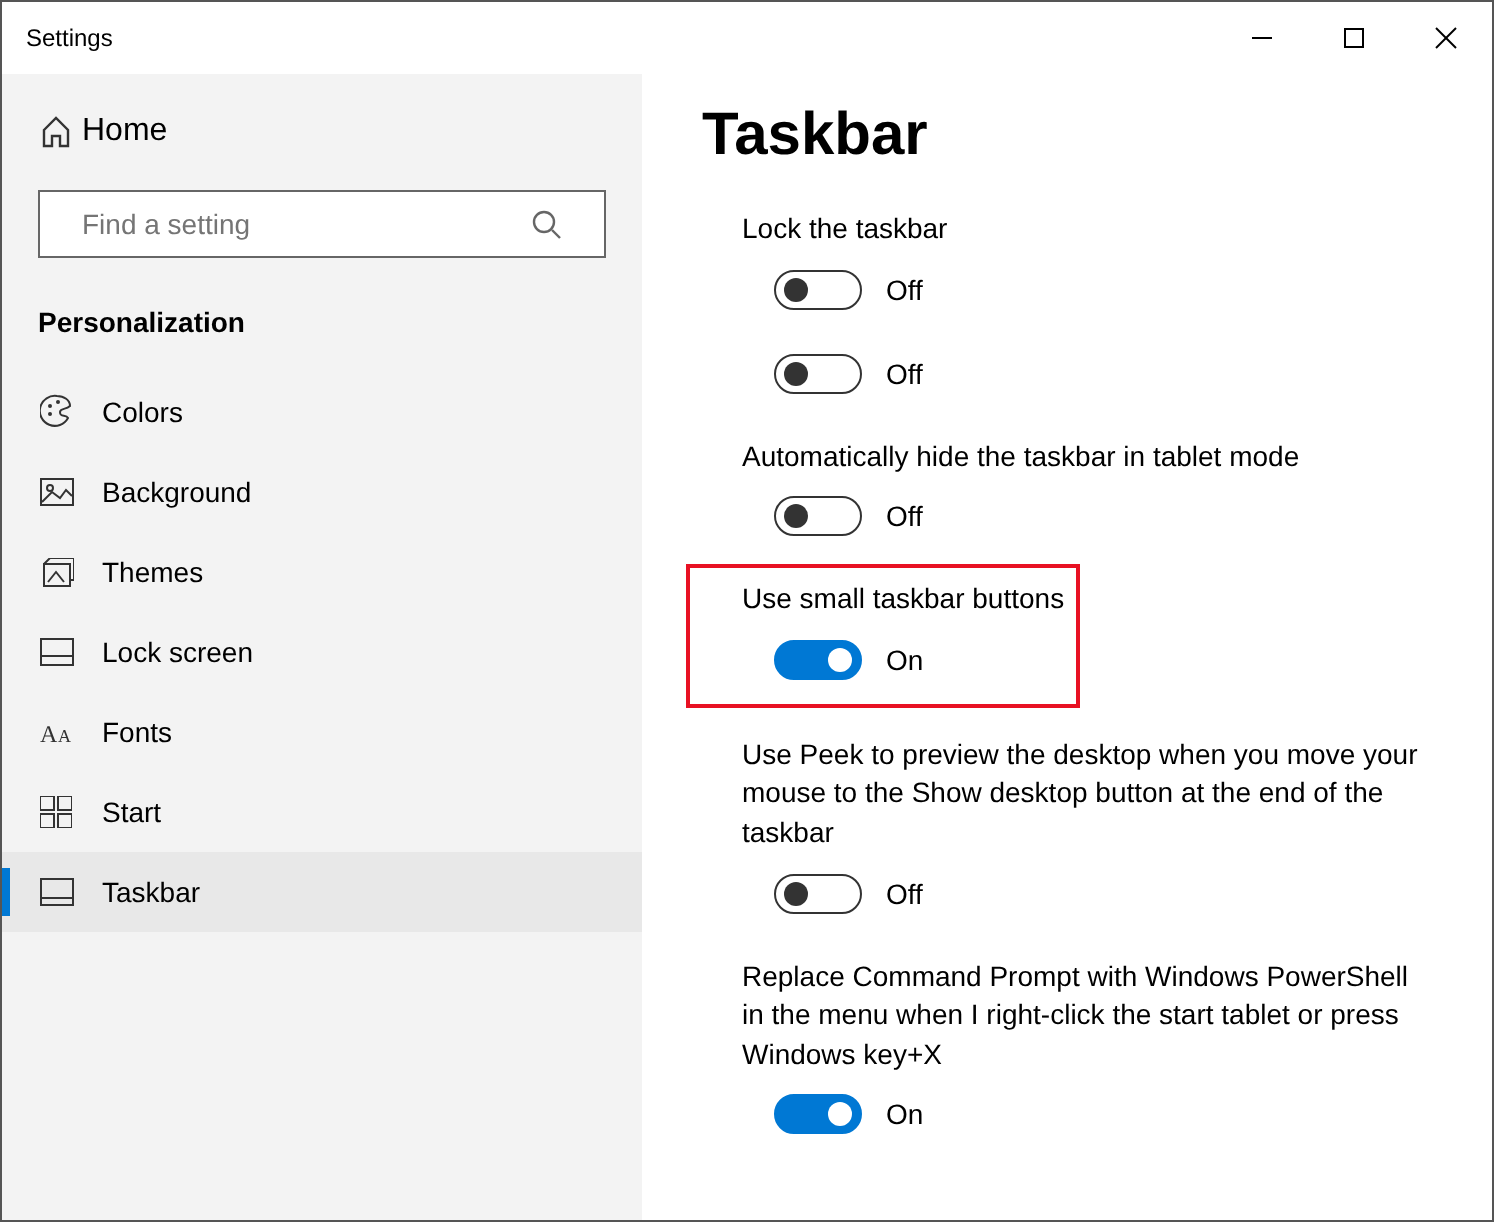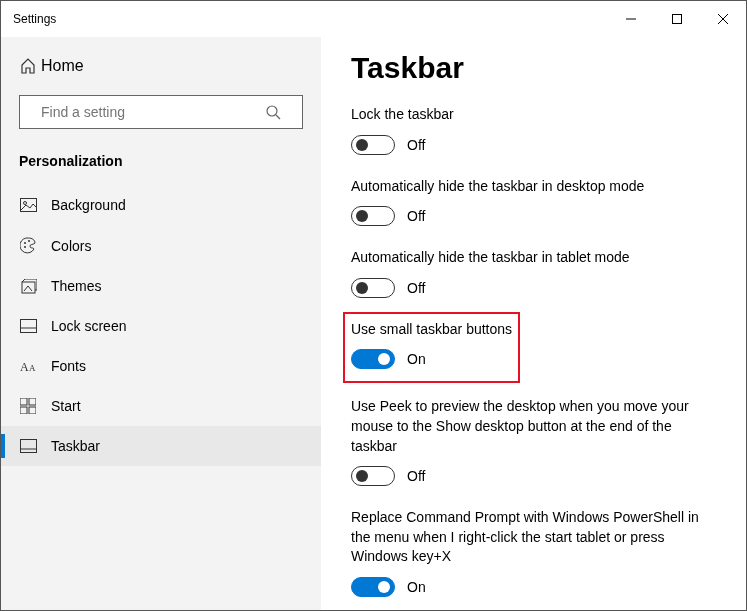--- a/index.html
+++ b/index.html
@@ -17,22 +17,22 @@
     .search-box input { flex: 1; border: none; outline: none; font-size: 14px; color: #666; background: transparent; }
     .section-label { font-weight: 600; font-size: 14px; padding: 14px 18px 16px 18px; }
     .nav { display: flex; flex-direction: column; }
     .nav-item { display: flex; align-items: center; padding: 12px 18px 12px 18px; gap: 14px; cursor: pointer; position: relative; font-size: 14px; }
     .nav-item .icon { width: 18px; display: flex; justify-content: center; }
     .nav-item.selected::before { content: ''; position: absolute; left: 0; top: 8px; bottom: 8px; width: 4px; background: #0078d4; }
     .nav-item.selected { background: #e8e8e8; }
     .content { flex: 1; padding: 14px 30px 0 30px; overflow: hidden; }
     .page-title { font-size: 30px; font-weight: 600; margin-bottom: 20px; }
     .setting { margin-bottom: 22px; }
-    .setting-label { font-size: 14px; margin-bottom: 10px; line-height: 1.4; max-width: 360px; }
-    .setting-row { display: flex; align-items: center; gap: 12px; }
+    .setting-label { font-size: 14px; margin-bottom: 10px; line-height: 1.4; max-width: 360px; margin-left: 20px; }
+    .setting-row { display: flex; align-items: center; gap: 12px; margin-left: 36px; }
     .toggle { width: 44px; height: 20px; border-radius: 10px; border: 1px solid #333; position: relative; background: #fff; cursor: pointer; }
     .toggle .knob { width: 12px; height: 12px; border-radius: 50%; background: #333; position: absolute; top: 3px; left: 4px; }
     .toggle.on { background: #0078d4; border-color: #0078d4; }
     .toggle.on .knob { background: #fff; left: auto; right: 4px; }
     .toggle-label { font-size: 14px; }
     .highlight-box { border: 2px solid #e81123; padding: 6px 6px 6px 6px; margin: -8px -8px 14px -8px; display: inline-block; text-align: right; }
     svg { display: block; }
   </style>
 </head>
 <body>
@@ -75,41 +75,41 @@
           <svg width="16" height="16" viewBox="0 0 16 16">
               <circle cx="7" cy="7" r="5" fill="none" stroke="#666" stroke-width="1.2"></circle>
               <line x1="11" y1="11" x2="15" y2="15" stroke="#666" stroke-width="1.2"></line>
             </svg>
         </span>
       </div>
       <div class="section-label">Personalization</div>
       <div class="nav">
         <div class="nav-item">
           <span class="icon">
-            <svg width="17" height="14" viewBox="0 0 17 14">
-                <rect x="0.5" y="0.5" width="16" height="13" fill="none" stroke="#333"></rect>
-                <circle cx="5" cy="5" r="1.5" fill="none" stroke="#333"></circle>
-                <path d="M1 12 L6 7 L10 10 L13 6 L16 9" fill="none" stroke="#333"></path>
-              </svg>
-          </span>
-          <span>Background</span>
-        </div>
-        <div class="nav-item">
-          <span class="icon">
             <svg width="17" height="17" viewBox="0 0 17 17">
                 <path d="M8.5 1 A7.5 7.5 0 1 0 14 12 C13 10 10 12 10 9 C10 7 13 8 15 6 C15 3 12 1 8.5 1 Z" fill="none" stroke="#333"></path>
                 <circle cx="5" cy="6" r="1" fill="#333"></circle>
                 <circle cx="5" cy="10" r="1" fill="#333"></circle>
                 <circle cx="9" cy="4" r="1" fill="#333"></circle>
               </svg>
           </span>
           <span>Colors</span>
         </div>
         <div class="nav-item">
           <span class="icon">
+            <svg width="17" height="14" viewBox="0 0 17 14">
+                <rect x="0.5" y="0.5" width="16" height="13" fill="none" stroke="#333"></rect>
+                <circle cx="5" cy="5" r="1.5" fill="none" stroke="#333"></circle>
+                <path d="M1 12 L6 7 L10 10 L13 6 L16 9" fill="none" stroke="#333"></path>
+              </svg>
+          </span>
+          <span>Background</span>
+        </div>
+        <div class="nav-item">
+          <span class="icon">
             <svg width="17" height="15" viewBox="0 0 17 15">
                 <rect x="2" y="3" width="13" height="11" fill="none" stroke="#333"></rect>
                 <path d="M2 3 L5 0 L17 0 L17 11 L15 11" fill="none" stroke="#333"></path>
                 <path d="M4 12 L8 7 L12 12" fill="none" stroke="#333"></path>
               </svg>
           </span>
           <span>Themes</span>
         </div>
         <div class="nav-item">
           <span class="icon">
@@ -158,21 +158,20 @@
         <div class="setting-label">Lock the taskbar</div>
         <div class="setting-row">
           <div class="toggle">
               <div class="knob"></div>
             </div>
           <span class="toggle-label">Off</span>
         </div>
       </div>
 
       <div class="setting">
-        <div class="setting-label">Automatically hide the taskbar in desktop mode</div>
         <div class="setting-row">
           <div class="toggle">
               <div class="knob"></div>
             </div>
           <span class="toggle-label">Off</span>
         </div>
       </div>
 
       <div class="setting">
         <div class="setting-label">Automatically hide the taskbar in tablet mode</div>

